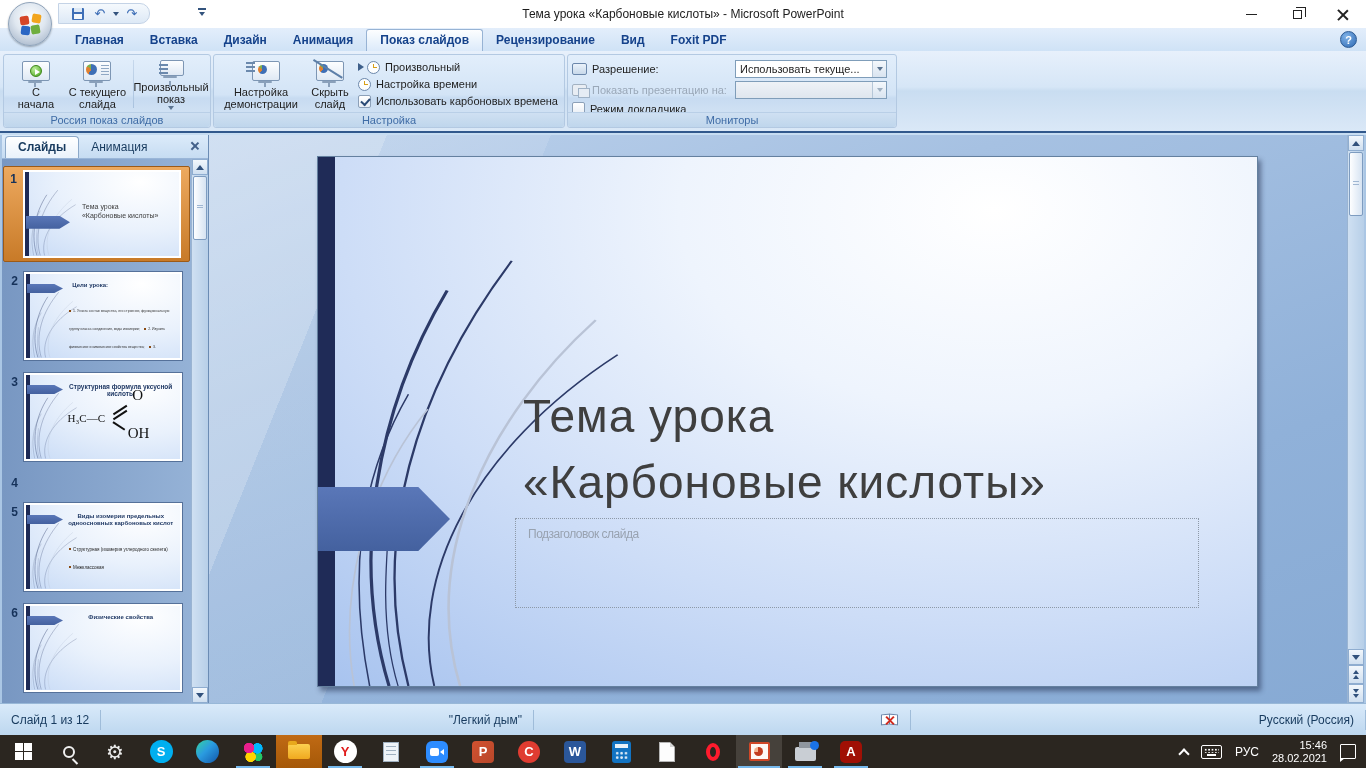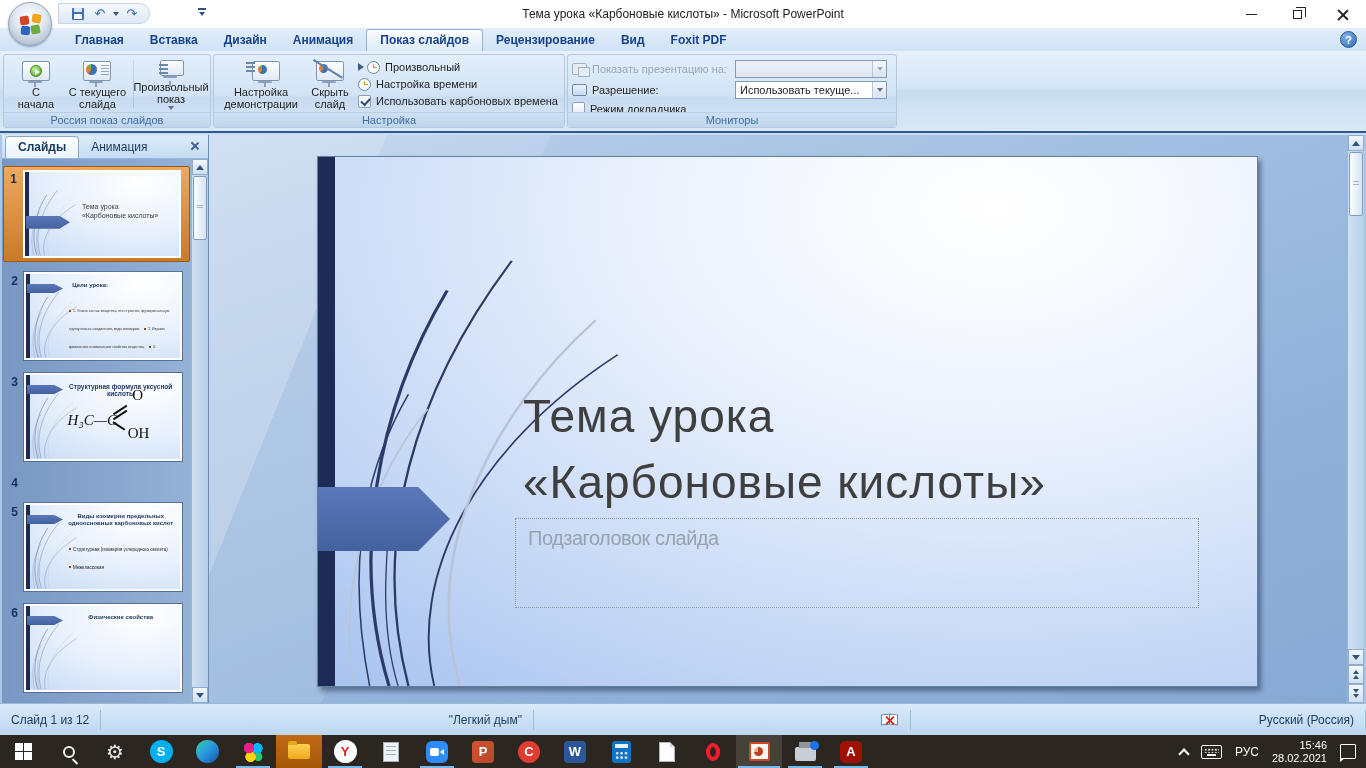--- a/index.html
+++ b/index.html
@@ -111,21 +111,21 @@
   .mini .arrow.title { left:1px; top:52%; width:44px; height:13px; }
   .mini .arrow.content { left:1px; top:10px; width:36px; height:9px; }
   .mini .t-title1 { position:absolute; left:37%; top:36%; font-size:7px; color:#3c3c3c; line-height:9px; }
   .mini .c-title { position:absolute; left:26%; right:3%; top:8px; font-size:6px; font-weight:bold; color:#1f3864; text-align:center; line-height:7px; }
   .mini .c-title.lft { text-align:left; left:30%; }
   .mini .blts { position:absolute; left:28%; right:4%; top:24px; }
   .mini .blt { font-size:3.5px; color:#333; line-height:4.5px; margin-bottom:2px; padding-left:4px; position:relative; }
   .mini .blt::before { content:""; position:absolute; left:0; top:1px; width:2px; height:2px; background:#8a4a12; }
   .mini .blt.md { font-size:4.5px; line-height:5.5px; color:#222; margin-bottom:4px; }
   .mini .serif { font-family:"Liberation Serif", serif; color:#111; }
-  .f3-main { position:absolute; left:27%; top:44%; font-size:15px;font-style:italic; }
+  .f3-main { position:absolute; left:27%; top:44%; font-size:11px; }
   .f3-o { position:absolute; left:69%; top:14%; font-size:15px; }
   .f3-oh { position:absolute; left:66%; top:60%; font-size:15px; }
   .f3-b1,.f3-b2 { position:absolute; left:56%; top:40%; width:16px; height:1.5px; background:#111; transform:rotate(-33deg); }
   .f3-b2 { top:46%; }
   .f3-b3 { position:absolute; left:56%; top:60%; width:14px; height:1.5px; background:#111; transform:rotate(33deg); }
   .f4 { position:absolute; left:26%; font-family:"DejaVu Sans", sans-serif; font-size:12px; line-height:13px; }
   .f4.l1 { top:26px; color:#e01b1b; }
   .f4.l2 { top:41px; color:#29c4f5; }
   .f4.l3 { top:57px; color:#203a69; }
   
@@ -145,21 +145,21 @@
     background:linear-gradient(112deg, rgba(255,255,255,.30) 0 13%, rgba(255,255,255,.12) 13% 25%, rgba(255,255,255,0) 25%); }
   .slide { position:absolute; left:108px; top:21px; width:941px; height:531px; border:1px solid #64809f;
     background:radial-gradient(ellipse 120% 135% at 72% 10%, #ffffff 0%, #eef4fd 28%, #cdddf7 58%, #a9c4ef 88%, #9cbaeb 100%);
     box-shadow:3px 4px 5px rgba(15,25,55,.45); }
   .slide .bar { position:absolute; left:0; top:0; bottom:0; width:17px; background:#1f2b57; }
   .slide .curves { position:absolute; left:0; bottom:0; width:310px; height:524px; }
   .slide .arrow { position:absolute; left:0; top:330px; width:132px; height:64px; background:linear-gradient(#5a77b8,#44619f);
     clip-path:polygon(0 0,76% 0,100% 50%,76% 100%,0 100%); }
   .slide-title { position:absolute; left:205px; top:226px; width:720px; font-size:46px; color:#3f3f3f; line-height:66px; letter-spacing:1px; }
   .subtitle-box { position:absolute; left:197px; top:361px; width:684px; height:90px; border:1px dotted #8d99a8; padding:8px 12px; }
-  .subtitle-box .ph { font-size:20px; color:#98a2b0; letter-spacing:-0.5px; }
+  .subtitle-box .ph { font-size:12px; color:#98a2b0; letter-spacing:-0.5px; }
 
   
   .vscroll { width:17px; background:linear-gradient(90deg,#cfe0f2,#b7cfe8); border-left:1px solid #9ab4d2; display:flex; flex-direction:column; }
   .nav-btn { height:19px; background:linear-gradient(#f2f7fc,#cfdff0); border:1px solid #8fadd0; display:flex; flex-direction:column; align-items:center; justify-content:center; gap:1px; }
   .tri-up.sm,.tri-down.sm { border-left-width:3.5px; border-right-width:3.5px; }
   .tri-up.sm { border-bottom-width:4px; } .tri-down.sm { border-top-width:4px; }
 
   
   .statusbar { height:32px; background:linear-gradient(#d9eafa,#bdd7ef); border-top:1px solid #98b8d8; display:flex; align-items:center; font-size:12px; color:#173a5e; position:relative;justify-content:space-between; }
   .sb-cell { padding:0 11px; height:20px; display:flex; align-items:center; border-right:1px solid #9fbcd9; }
@@ -385,37 +385,37 @@
         </div>
         <div class="srow">
           <span class="chk on"></span>
           <span>Использовать карбоновых времена</span>
         </div>
       </div>
       <div class="rg-caption">Настройка</div>
     </div>
 
     <div class="rgroup" style="width:330px; flex-direction:column; padding-top:5px">
+      <div class="monrow">
+        <span class="monic"></span>
+        <span class="lab">Разрешение:</span>
+        <span class="combo">
+          <span>Использовать текуще...</span>
+          <span class="arr">
+              <span class="tri-dn"></span>
+            </span>
+        </span>
+      </div>
       <div class="monrow disabled">
         <span class="monic dual gray"></span>
         <span class="lab">Показать презентацию на:</span>
         <span class="combo disabled">
           <span></span>
           <span class="arr">
               <span class="tri-dn" style="border-top-color:#9fb0c2"></span>
-            </span>
-        </span>
-      </div>
-      <div class="monrow">
-        <span class="monic"></span>
-        <span class="lab">Разрешение:</span>
-        <span class="combo">
-          <span>Использовать текуще...</span>
-          <span class="arr">
-              <span class="tri-dn"></span>
             </span>
         </span>
       </div>
       <div class="monrow">
         <span class="chk"></span>
         <span>Режим докладчика</span>
       </div>
       <div class="rg-caption">Мониторы</div>
     </div>
 

